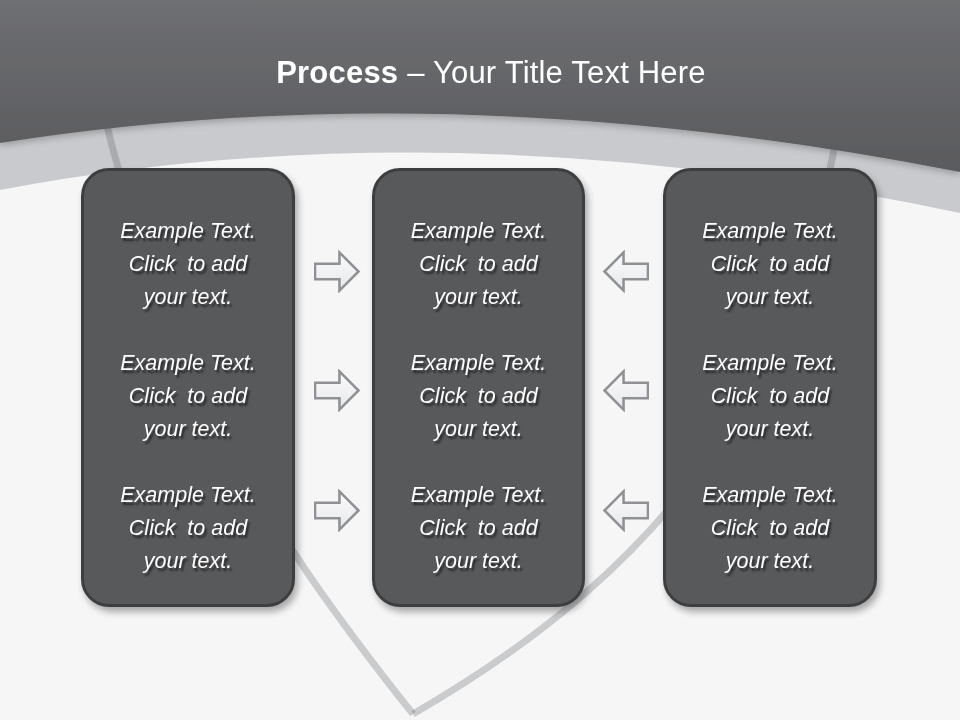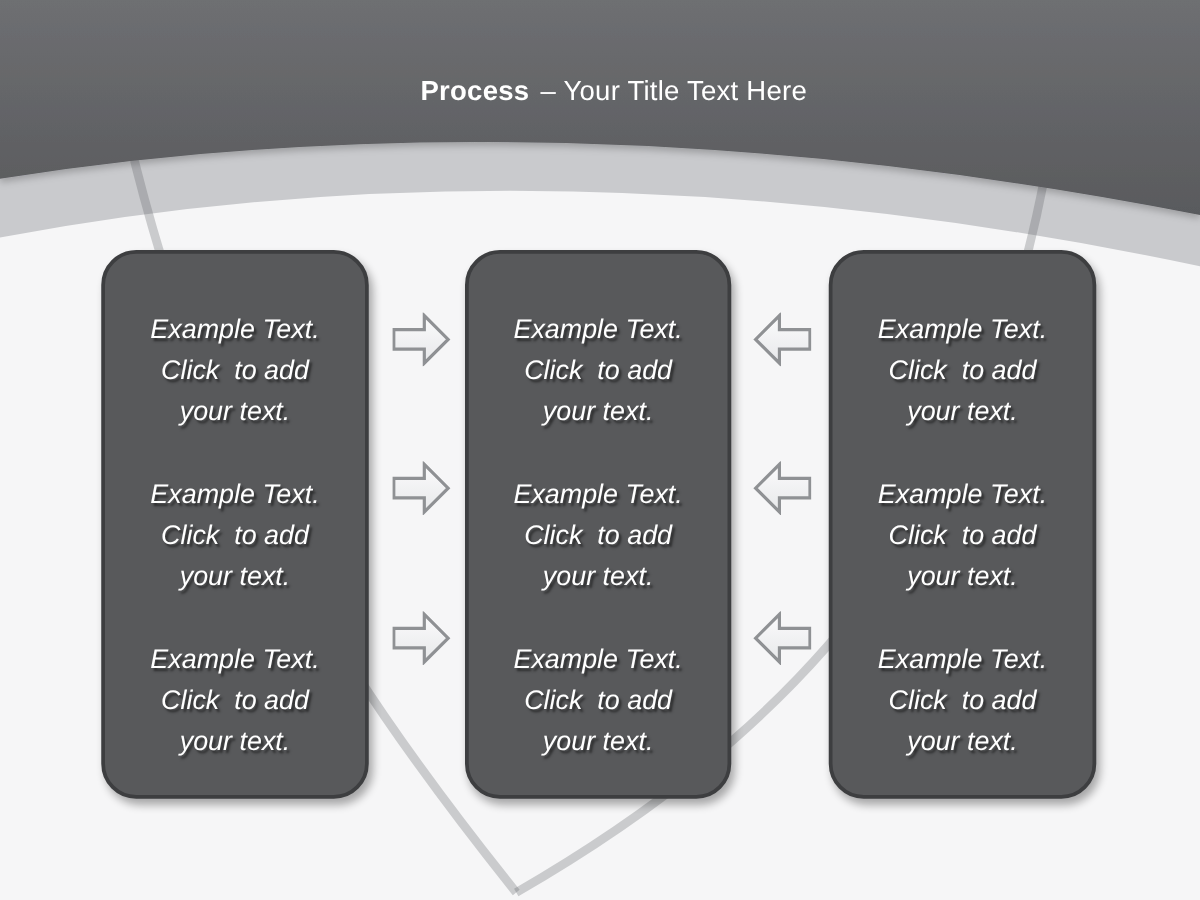--- a/index.html
+++ b/index.html
@@ -23,36 +23,35 @@
     position:relative;width:960px;height:720px;overflow:hidden;
     background:var(--body-bg);
   }
   .bg-svg{position:absolute;left:0;top:0;width:960px;height:720px;}
 
   .slide-title{
     position:absolute;left:0;top:54px;width:100%;
     padding-left:22px;
     text-align:center;
     color:var(--title-color);
-    font-size:22px;line-height:38px;
+    font-size:31px;line-height:38px;
     letter-spacing:0.2px;
     white-space:pre-wrap;
   }
   .slide-title .title-bold{font-weight:bold;}
   .slide-title .title-rest{font-weight:normal;margin-left:9px;}
 
   .process-box{
     position:absolute;top:168px;height:439px;
     background:var(--box-fill);
     border:3px solid var(--box-border);
     border-radius:28px;
     box-shadow:3px 5px 7px rgba(0,0,0,0.32);
     padding:44px 6px 0;
     text-align:center;
-    margin-top:32px;
   }
   .box-left{left:81px;width:214px;}
   .box-middle{left:372px;width:213px;}
   .box-right{left:663px;width:214px;}
 
   .process-box p{
     color:var(--box-text);
     font-style:italic;
     font-size:21.5px;line-height:33px;
     margin:0 0 33px;

